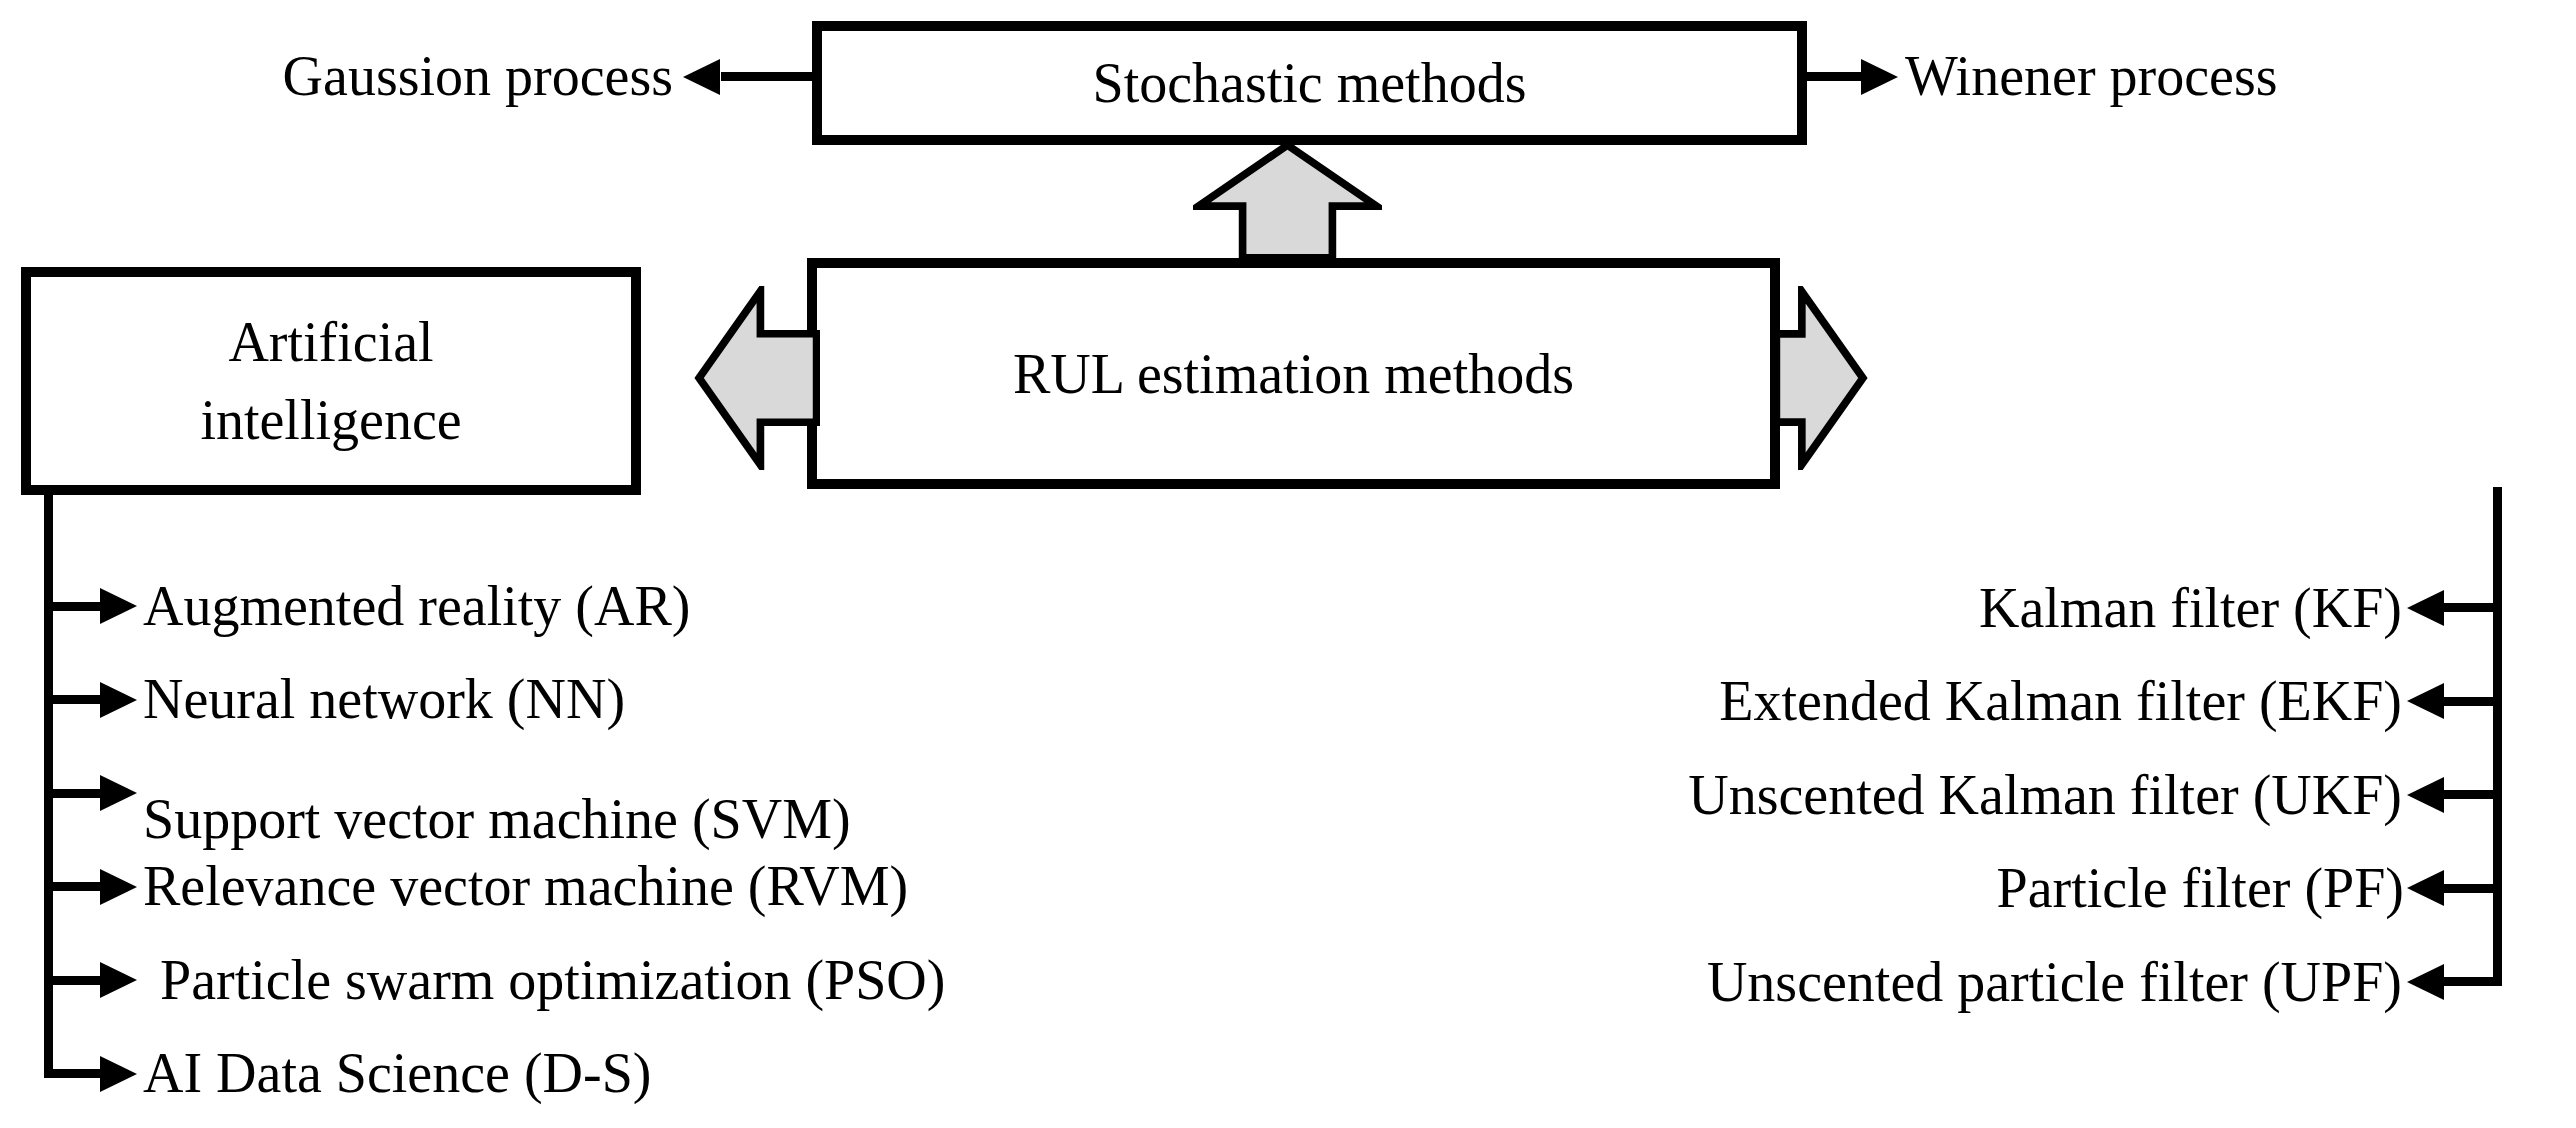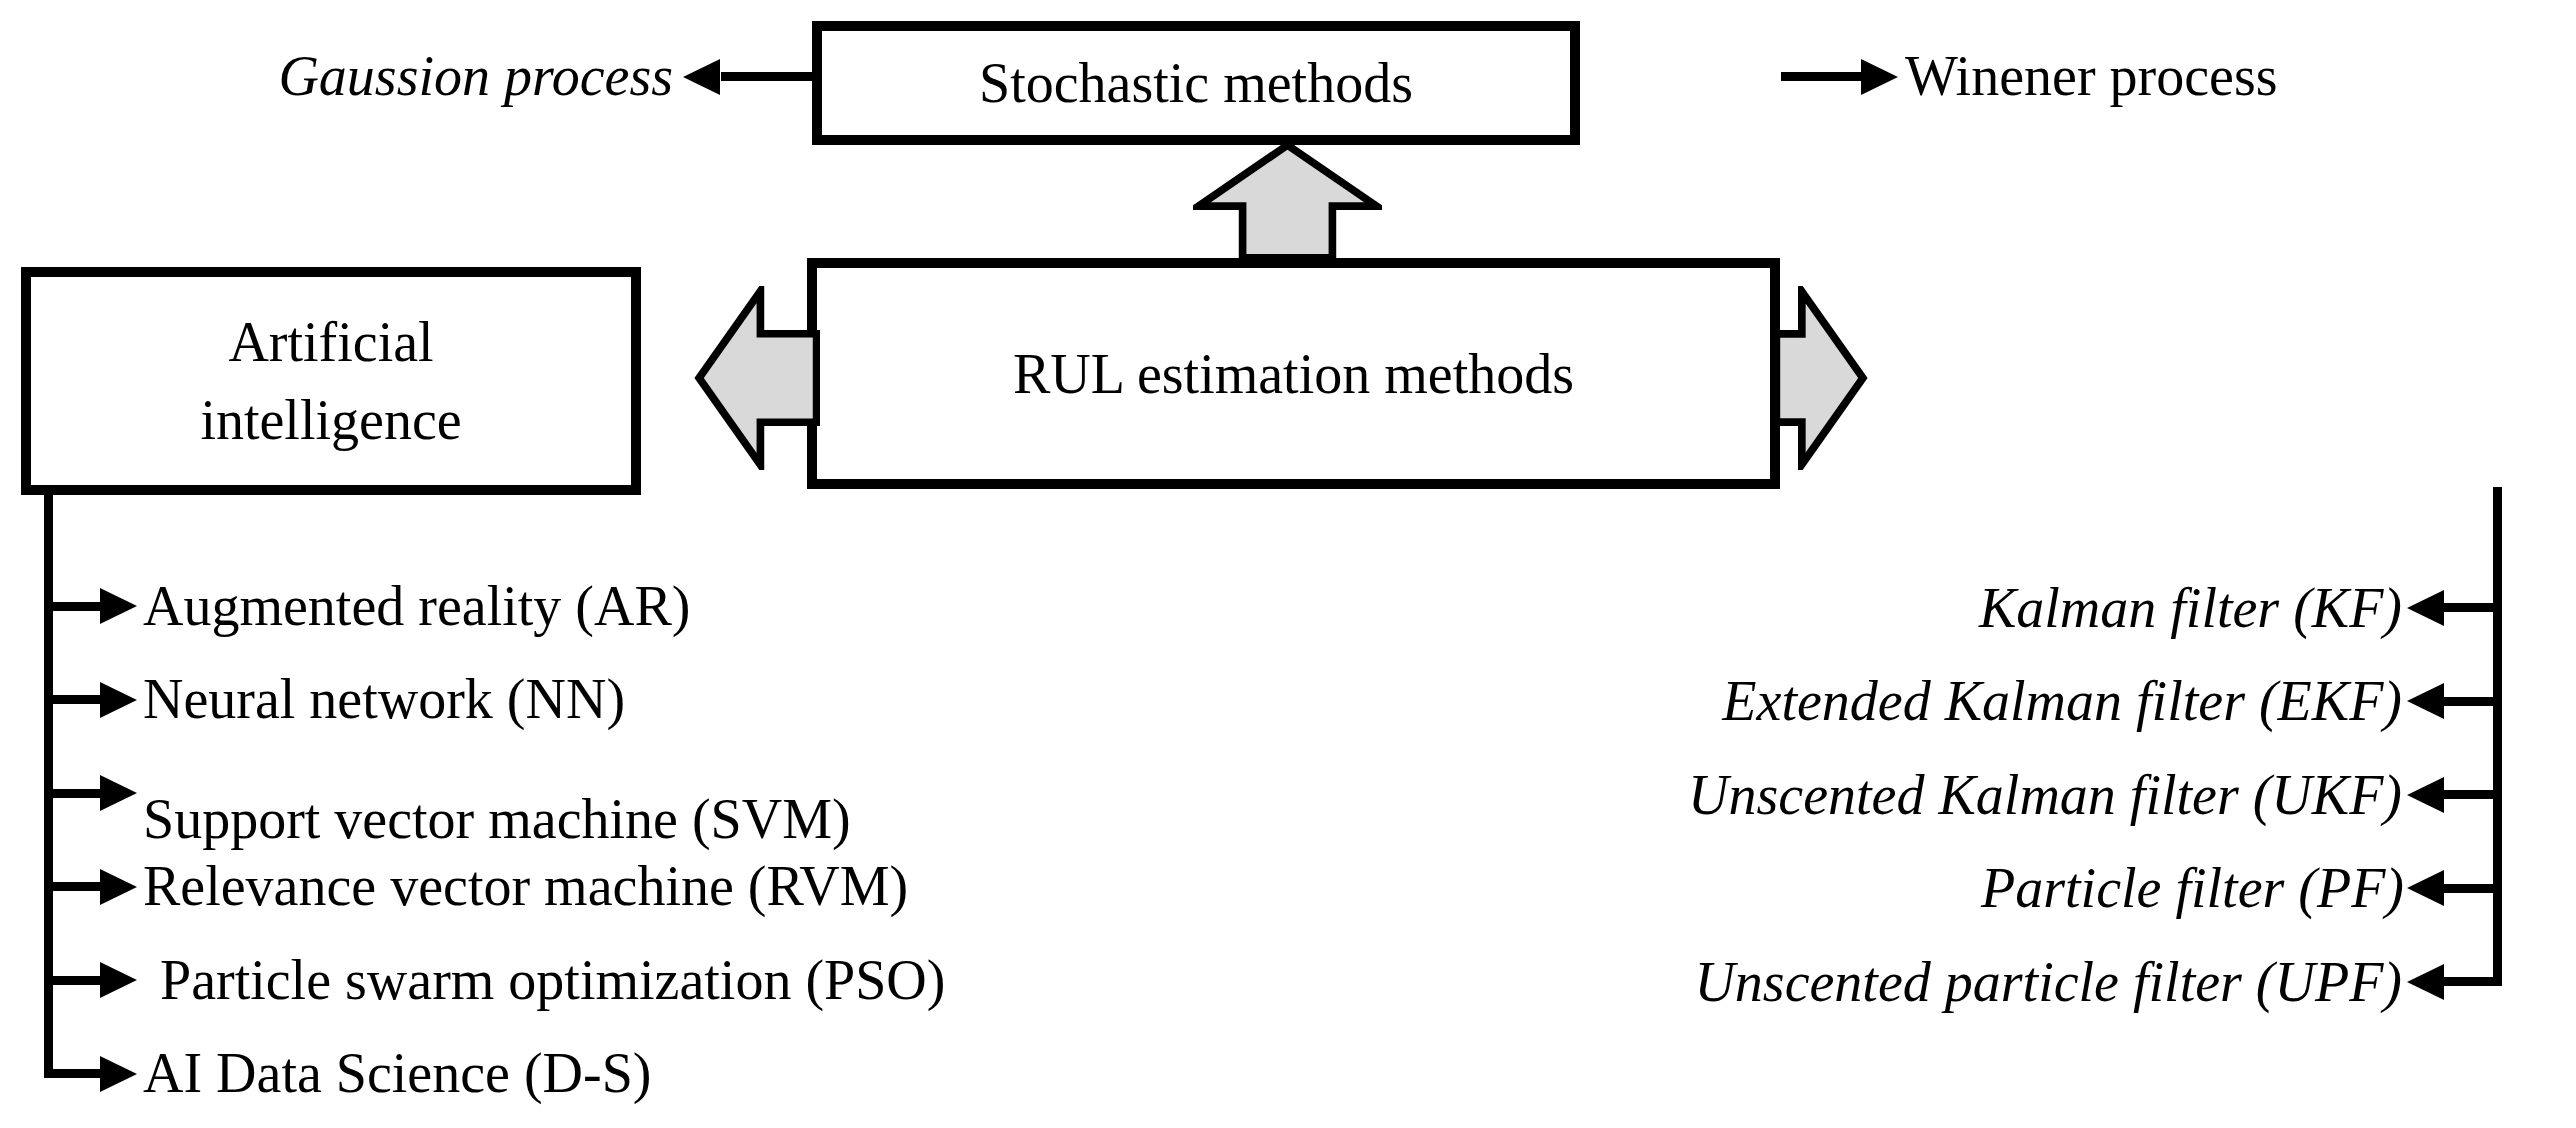--- a/index.html
+++ b/index.html
@@ -29,21 +29,21 @@
     color: #000000;
   }
   .box .twoline span { display: block; line-height: 78px; }
   .label {
     position: absolute;
     white-space: nowrap;
     font-size: 56px;
     line-height: 78px;
     color: #000000;
   }
-  .label.r { text-align: right; font-style: italic; }
+  .label.r { text-align: right; }
   .hline { position: absolute; height: 8.5px; background: #000000; }
   .vline { position: absolute; width: 8.5px; background: #000000; }
   .ah {
     position: absolute;
     width: 0; height: 0;
     border-top: 18px solid transparent;
     border-bottom: 18px solid transparent;
   }
   .ah-l { border-right: 37px solid #000000; }
   .ah-r { border-left: 37px solid #000000; }
@@ -55,21 +55,21 @@
 <div class="canvas">
 
   <div class="label r" style="right:1903px; top:37px;">Gaussion process</div>
   <div class="hline" style="left:721px; top:72px; width:91px;"></div>
   <div class="ah ah-l" style="left:683px; top:59px;"></div>
 
   <div class="label" style="left:1905px; top:37px;">Winener process</div>
   <div class="hline" style="left:1781px; top:72px; width:81px;"></div>
   <div class="ah ah-r" style="left:1861px; top:59px;"></div>
 
-  <div class="box" style="left:812px; top:21px; width:768px; height:124px;">
+  <div class="box" style="left:812px; top:21px; width:995px; height:124px;">
     <span>Stochastic methods</span>
   </div>
 
   <div class="box" style="left:807px; top:258px; width:973px; height:231px;">
     <span>RUL estimation methods</span>
   </div>
 
   <div class="box" style="left:21px; top:267px; width:620px; height:228px;">
     <div class="twoline">
       <span>Artificial</span>

